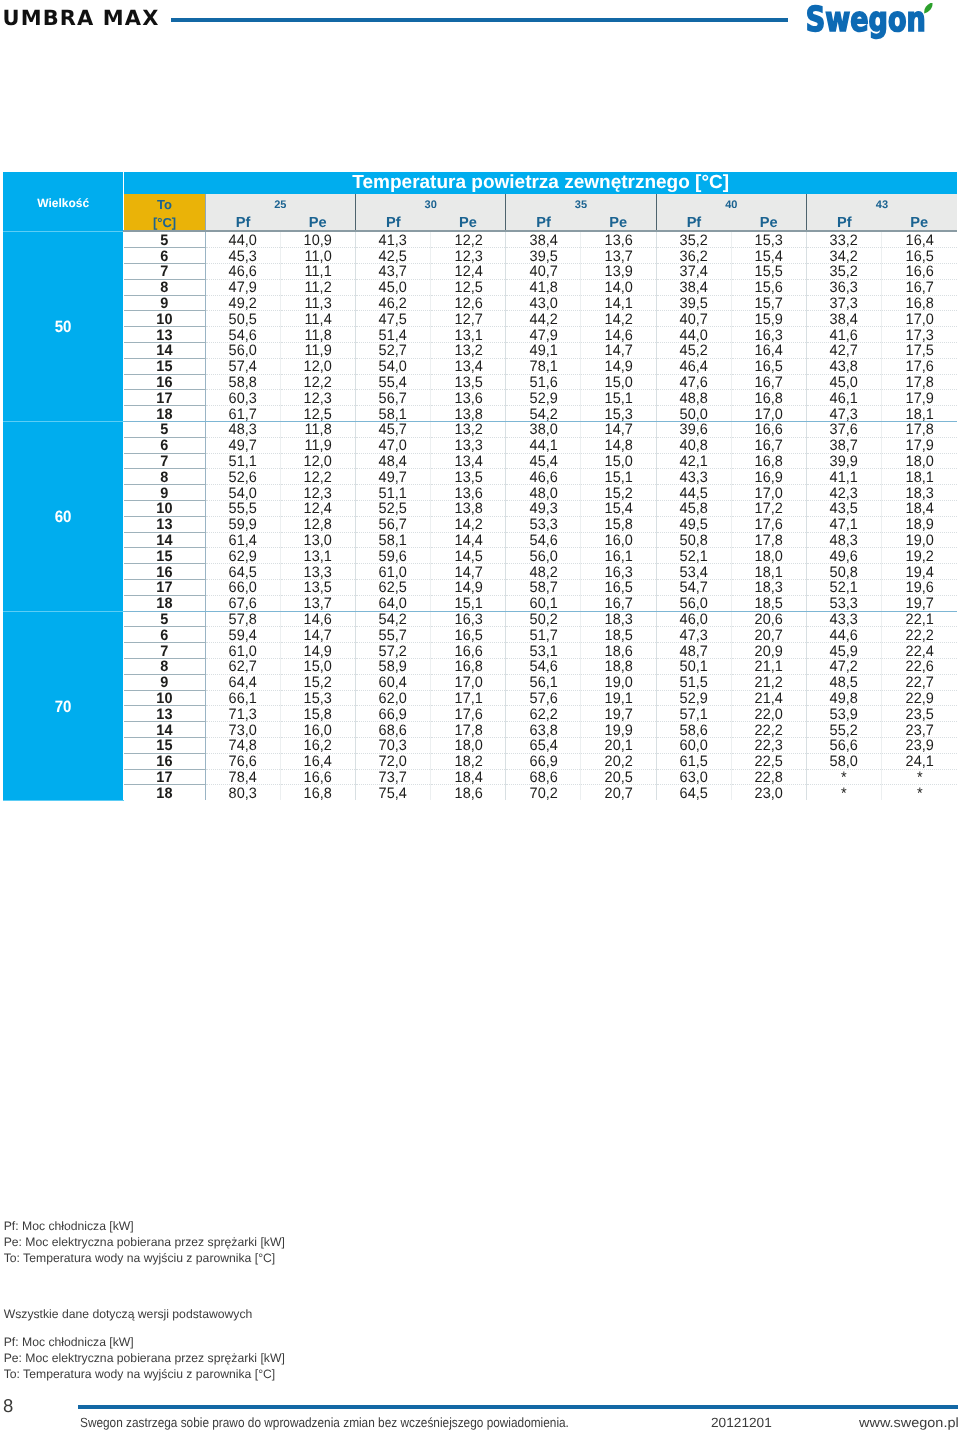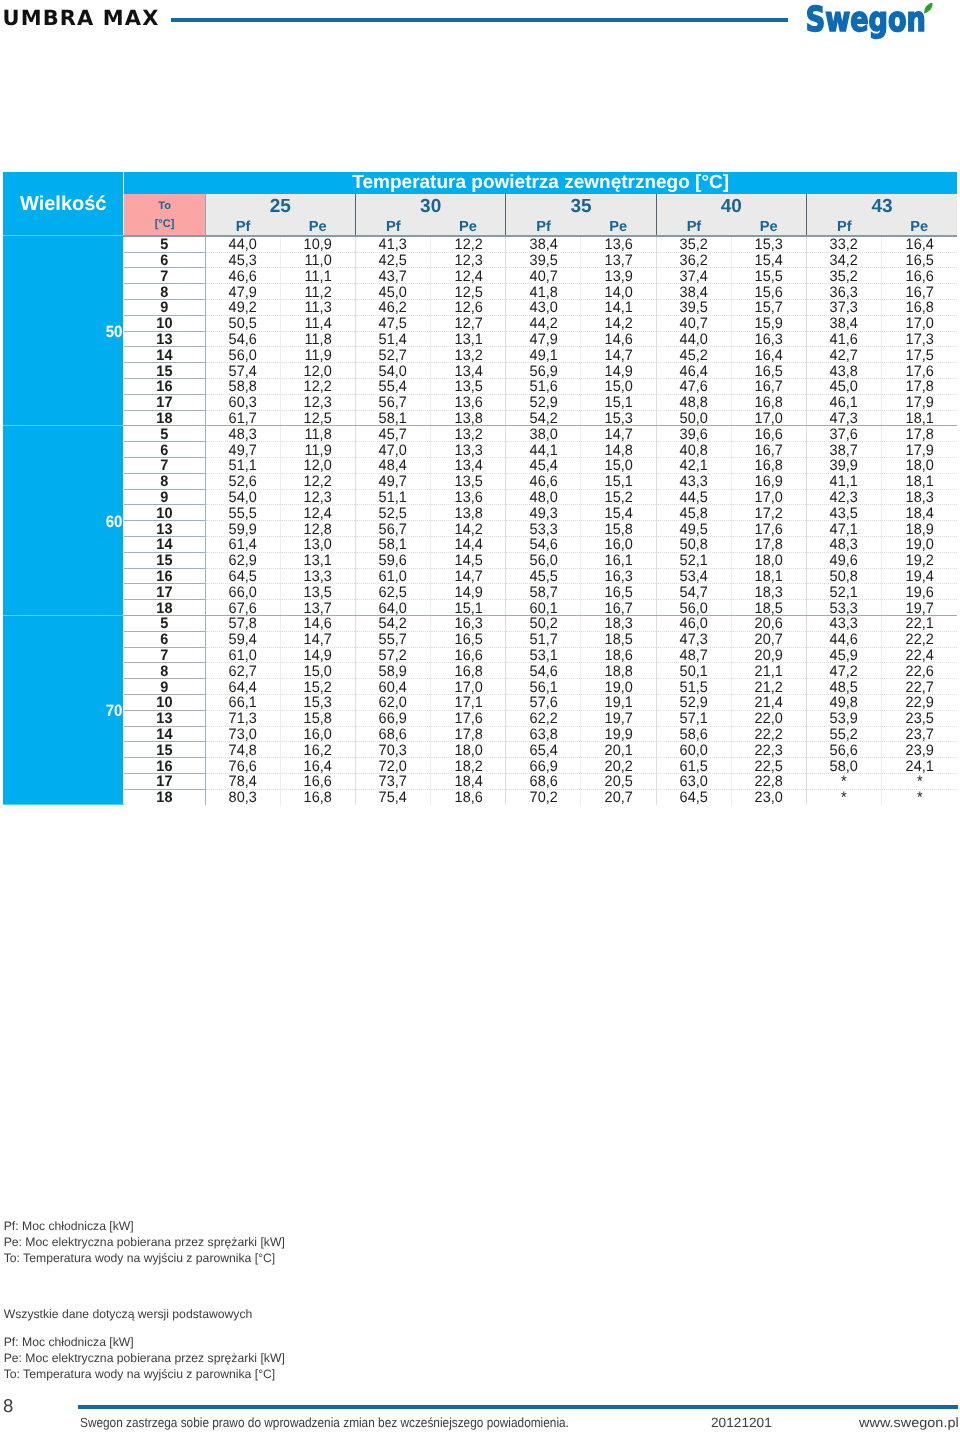--- a/index.html
+++ b/index.html
@@ -20,40 +20,40 @@
 
 
 .tbl{position:absolute;left:3px;top:172.3px;width:954px;}
 table{border-collapse:collapse;border-spacing:0;table-layout:fixed;width:954px;}
 td{padding:0;margin:0;vertical-align:middle;}
 
 .hrow1 td{height:18.9px;}
 .hrow2 td{height:17.6px;}
 .hrow3 td{height:18.6px;}
 
-.c-size{background:#00adee;color:#fff;font-weight:bold;text-align:center;font-size:20px;padding-top:2px;
+.c-size{background:#00adee;color:#fff;font-weight:bold;text-align:center;font-size:12px;padding-top:2px;
    border-bottom:1.5px solid #5ccdf5;}
 .c-size{border-right:1.6px solid #fff;}
 .c-sizeval{border-right:1.6px solid #fff;}
 .c-temphdr{background:#00adee;color:#fff;font-weight:bold;text-align:center;font-size:19px;}
 
-.c-to{background:#fca5a5;color:#1b6391;font-weight:bold;text-align:center;font-size:11px;
+.c-to{background:#eab308;color:#1b6391;font-weight:bold;text-align:center;font-size:13px;
    border-left:1.2px solid #9ab4c4;border-right:1.3px solid #8fa8bb;}
 .to-l1{line-height:17.6px;}
 .to-l2{line-height:17.9px;}
-.c-tgrp{background:#e9eae9;color:#1b6391;font-weight:bold;text-align:center;font-size:19px;
+.c-tgrp{background:#e9eae9;color:#1b6391;font-weight:bold;text-align:center;font-size:11px;
    border-right:1px solid #4e646e;}
 .c-tgrp:last-child{border-right:none;}
 .c-sub{background:#e9eae9;color:#1b6391;font-weight:bold;text-align:center;font-size:14.6px;}
 .c-sub.pe{border-right:1px solid #4e646e;}
 .c-sub.pe:last-child{border-right:none;}
 .hrow3 td{border-bottom:2px solid #8a9ba3;}
 .c-to{border-bottom:2px solid #8a9ba3;}
 
-.datarow td.c-sizeval{background:#00adee;color:#fff;font-weight:bold;text-align:right;font-size:16.4px;
+.datarow td.c-sizeval{background:#00adee;color:#fff;font-weight:bold;text-align:center;font-size:16.4px;
    border-bottom:1.5px solid #5ccdf5;border-top:1.5px solid #5ccdf5;}
 
 .datarow td{height:14.32px;line-height:14.8px;font-size:14px;}
 .datarow td.c-toval{text-align:center;font-weight:bold;font-size:15.1px;
    border-left:none;border-right:1.3px solid #9ab4c4;
    border-bottom:1px solid #9eb2bb;}
 .datarow td.c-val{text-align:center;font-size:15.1px;border-bottom:1px dotted #d8dee1;}
 .c-val.pf{border-right:1px solid #eceff0;}
 .c-val.pe{border-right:1px solid #d8dfe2;}
 .datarow td.c-val.pe:last-child{border-right:none;}
@@ -253,21 +253,21 @@
 <td class="c-val pe"><span>16,4</span></td>
 <td class="c-val pf"><span>42,7</span></td>
 <td class="c-val pe"><span>17,5</span></td>
 </tr>
 <tr class="datarow">
 <td class="c-toval"><span>15</span></td>
 <td class="c-val pf"><span>57,4</span></td>
 <td class="c-val pe"><span>12,0</span></td>
 <td class="c-val pf"><span>54,0</span></td>
 <td class="c-val pe"><span>13,4</span></td>
-<td class="c-val pf"><span>56,9</span></td>
+<td class="c-val pf"><span>78,1</span></td>
 <td class="c-val pe"><span>14,9</span></td>
 <td class="c-val pf"><span>46,4</span></td>
 <td class="c-val pe"><span>16,5</span></td>
 <td class="c-val pf"><span>43,8</span></td>
 <td class="c-val pe"><span>17,6</span></td>
 </tr>
 <tr class="datarow">
 <td class="c-toval"><span>16</span></td>
 <td class="c-val pf"><span>58,8</span></td>
 <td class="c-val pe"><span>12,2</span></td>
@@ -423,21 +423,21 @@
 <td class="c-val pe"><span>18,0</span></td>
 <td class="c-val pf"><span>49,6</span></td>
 <td class="c-val pe"><span>19,2</span></td>
 </tr>
 <tr class="datarow">
 <td class="c-toval"><span>16</span></td>
 <td class="c-val pf"><span>64,5</span></td>
 <td class="c-val pe"><span>13,3</span></td>
 <td class="c-val pf"><span>61,0</span></td>
 <td class="c-val pe"><span>14,7</span></td>
-<td class="c-val pf"><span>45,5</span></td>
+<td class="c-val pf"><span>48,2</span></td>
 <td class="c-val pe"><span>16,3</span></td>
 <td class="c-val pf"><span>53,4</span></td>
 <td class="c-val pe"><span>18,1</span></td>
 <td class="c-val pf"><span>50,8</span></td>
 <td class="c-val pe"><span>19,4</span></td>
 </tr>
 <tr class="datarow">
 <td class="c-toval"><span>17</span></td>
 <td class="c-val pf"><span>66,0</span></td>
 <td class="c-val pe"><span>13,5</span></td>

